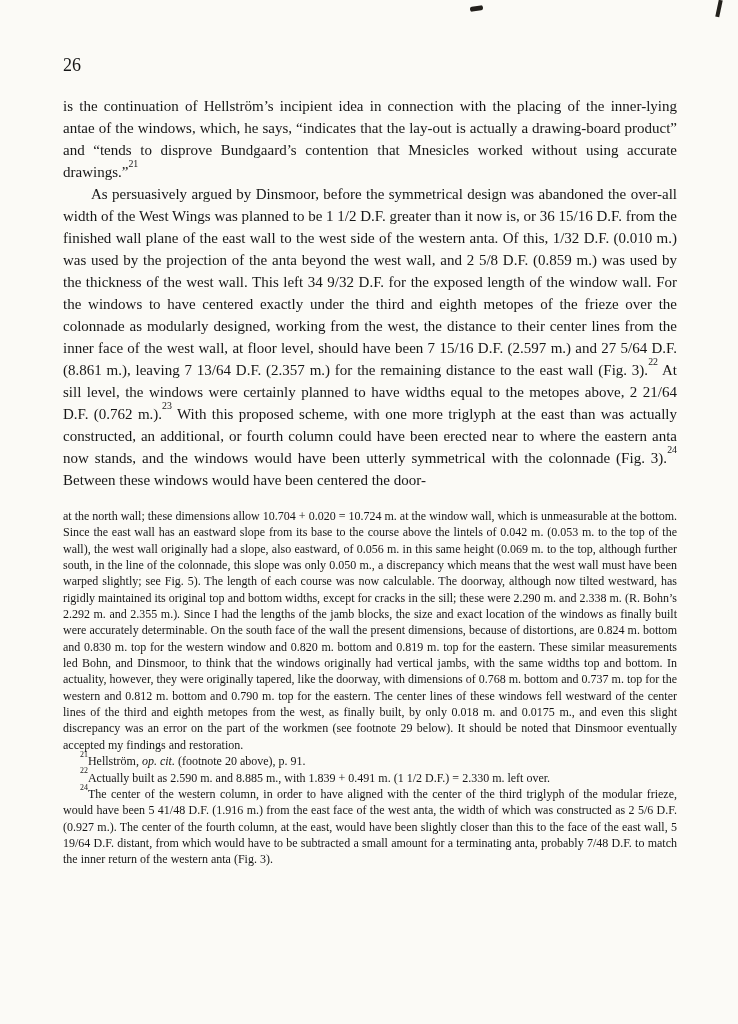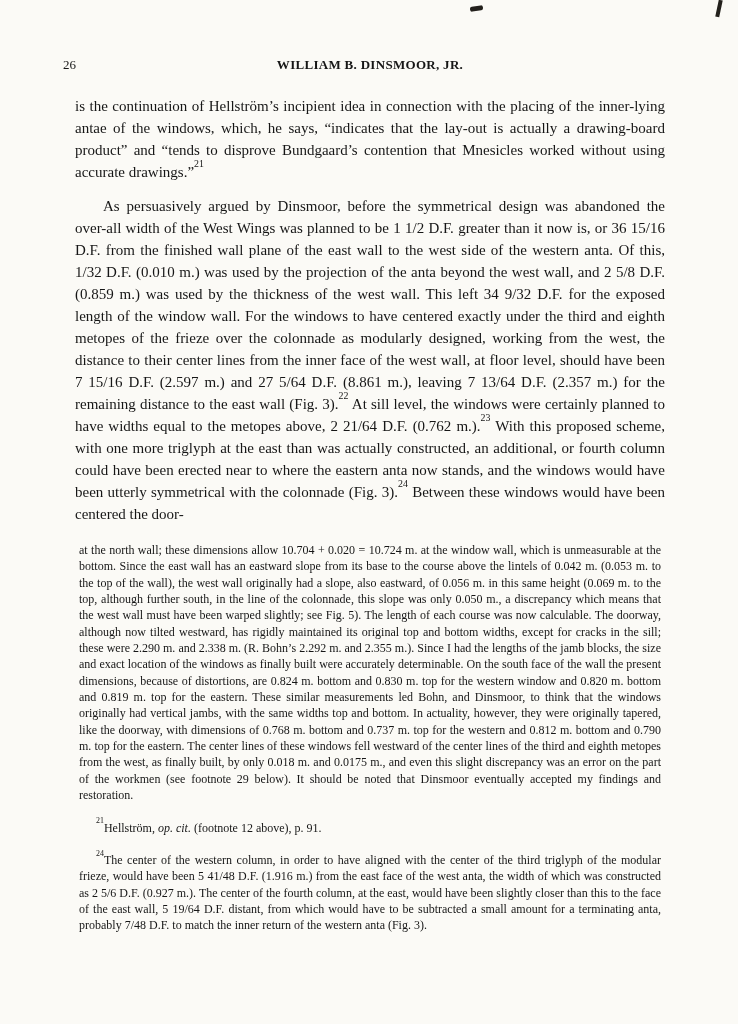--- a/index.html
+++ b/index.html
@@ -15,65 +15,65 @@
     position: absolute; top: 0; left: 0; right: 0; bottom: 0;
     padding: 56px 61px 0 63px;
     box-sizing: border-box;
   }
   .artifact { position: absolute; background: #23201c; }
   .artifact-1 { left: 470px; top: 6px; width: 13px; height: 5px; border-radius: 2px; transform: rotate(-8deg); }
   .artifact-2 { left: 717px; top: 0px; width: 4px; height: 17px; transform: rotate(12deg); }
   .page-header {
     position: relative;
     text-align: center;
-    font-size: 13px;
+    font-size: 18px;
     line-height: 18px;
     height: 18px;
   }
   .page-number { position: absolute; left: 0; top: 0; font-weight: 400; }
   .running-title { font-weight: 700; letter-spacing: 0.3px; }
   .body-text {
     margin-top: 21px;
     font-size: 15px;
     line-height: 22px;
     text-align: justify;
   }
-  .para { margin: 12px; }
+  .para { margin: 0; }
   .para.indent { text-indent: 28px; }
   .footnotes {
     margin-top: 17px;
     font-size: 12px;
     line-height: 16.35px;
     text-align: justify;
   }
-  .footnote { margin: 16px; }
+  .footnote { margin: 0; }
   .footnote.indent { text-indent: 17px; }
   sup.fn-ref {
     font-size: 0.66em;
     line-height: 0;
     position: relative;
     top: -0.42em;
   }
   i { }
 </style>
 </head>
 <body>
 
 <div class="page">
   <div class="artifact artifact-1"></div>
   <div class="artifact artifact-2"></div>
 
   <header class="page-header">
     <span class="page-number">26</span>
-    <span class="running-title">WILLIAM B. DINSMOOR, JR.</span>
   </header>
 
   <main class="body-text">
       <p class="para"><span>is the continuation of Hellström’s incipient idea in connection with the placing of the inner-lying antae of the windows, which, he says, “indicates that the lay-out is actually a drawing-board product” and “tends to disprove Bundgaard’s contention that Mnesicles worked without using accurate drawings.”</span><sup class="fn-ref">21</sup></p>
       <p class="para indent"><span>As persuasively argued by Dinsmoor, before the symmetrical design was abandoned the over-all width of the West Wings was planned to be 1 1/2 D.F. greater than it now is, or 36 15/16 D.F. from the finished wall plane of the east wall to the west side of the western anta. Of this, 1/32 D.F. (0.010 m.) was used by the projection of the anta beyond the west wall, and 2 5/8 D.F. (0.859 m.) was used by the thickness of the west wall. This left 34 9/32 D.F. for the exposed length of the window wall. For the windows to have centered exactly under the third and eighth metopes of the frieze over the colonnade as modularly designed, working from the west, the distance to their center lines from the inner face of the west wall, at floor level, should have been 7 15/16 D.F. (2.597 m.) and 27 5/64 D.F. (8.861 m.), leaving 7 13/64 D.F. (2.357 m.) for the remaining distance to the east wall (Fig. 3).</span><sup class="fn-ref">22</sup><span> At sill level, the windows were certainly planned to have widths equal to the metopes above, 2 21/64 D.F. (0.762 m.).</span><sup class="fn-ref">23</sup><span> With this proposed scheme, with one more triglyph at the east than was actually constructed, an additional, or fourth column could have been erected near to where the eastern anta now stands, and the windows would have been utterly symmetrical with the colonnade (Fig. 3).</span><sup class="fn-ref">24</sup><span> Between these windows would have been centered the door-</span></p>
     </main>
 
   <section class="footnotes">
       <p class="footnote"><span>at the north wall; these dimensions allow 10.704 + 0.020 = 10.724 m. at the window wall, which is unmeasurable at the bottom. Since the east wall has an eastward slope from its base to the course above the lintels of 0.042 m. (0.053 m. to the top of the wall), the west wall originally had a slope, also eastward, of 0.056 m. in this same height (0.069 m. to the top, although further south, in the line of the colonnade, this slope was only 0.050 m., a discrepancy which means that the west wall must have been warped slightly; see Fig. 5). The length of each course was now calculable. The doorway, although now tilted westward, has rigidly maintained its original top and bottom widths, except for cracks in the sill; these were 2.290 m. and 2.338 m. (R. Bohn’s 2.292 m. and 2.355 m.). Since I had the lengths of the jamb blocks, the size and exact location of the windows as finally built were accurately determinable. On the south face of the wall the present dimensions, because of distortions, are 0.824 m. bottom and 0.830 m. top for the western window and 0.820 m. bottom and 0.819 m. top for the eastern. These similar measurements led Bohn, and Dinsmoor, to think that the windows originally had vertical jambs, with the same widths top and bottom. In actuality, however, they were originally tapered, like the doorway, with dimensions of 0.768 m. bottom and 0.737 m. top for the western and 0.812 m. bottom and 0.790 m. top for the eastern. The center lines of these windows fell westward of the center lines of the third and eighth metopes from the west, as finally built, by only 0.018 m. and 0.0175 m., and even this slight discrepancy was an error on the part of the workmen (see footnote 29 below). It should be noted that Dinsmoor eventually accepted my findings and restoration.</span></p>
-      <p class="footnote indent"><sup class="fn-ref">21</sup><span>Hellström, </span><i>op. cit.</i><span> (footnote 12 above), p. 91.</span></p>
+      <p class="footnote indent"><sup class="fn-ref">21</sup><span>Hellström, </span><i>op. cit.</i><span> (footnote 20 above), p. 91.</span></p>
+      <p class="footnote indent"><sup class="fn-ref">22</sup><span>Actually built as 2.590 m. and 8.885 m., with 1.839 + 0.491 m. (1 1/2 D.F.) = 2.330 m. left over.</span></p>
       <p class="footnote indent"><sup class="fn-ref">24</sup><span>The center of the western column, in order to have aligned with the center of the third triglyph of the modular frieze, would have been 5 41/48 D.F. (1.916 m.) from the east face of the west anta, the width of which was constructed as 2 5/6 D.F. (0.927 m.). The center of the fourth column, at the east, would have been slightly closer than this to the face of the east wall, 5 19/64 D.F. distant, from which would have to be subtracted a small amount for a terminating anta, probably 7/48 D.F. to match the inner return of the western anta (Fig. 3).</span></p>
     </section>
 </div>
 
 </body></html>

